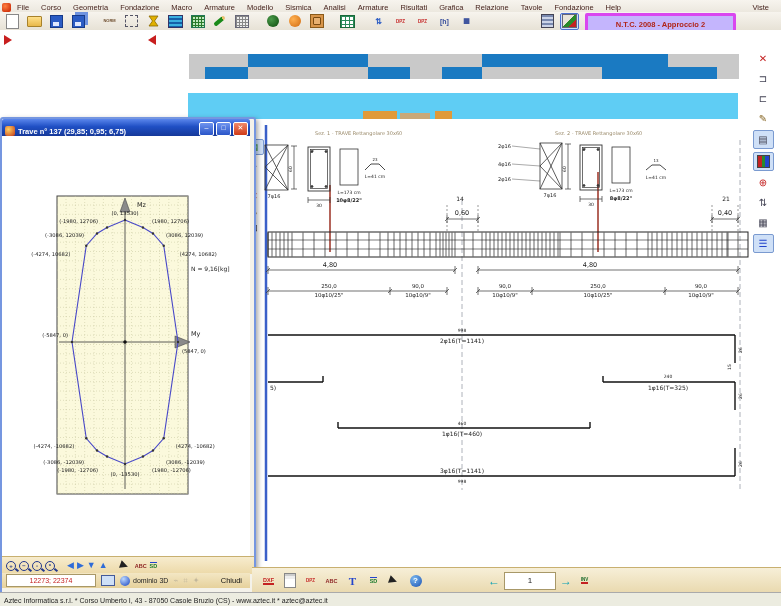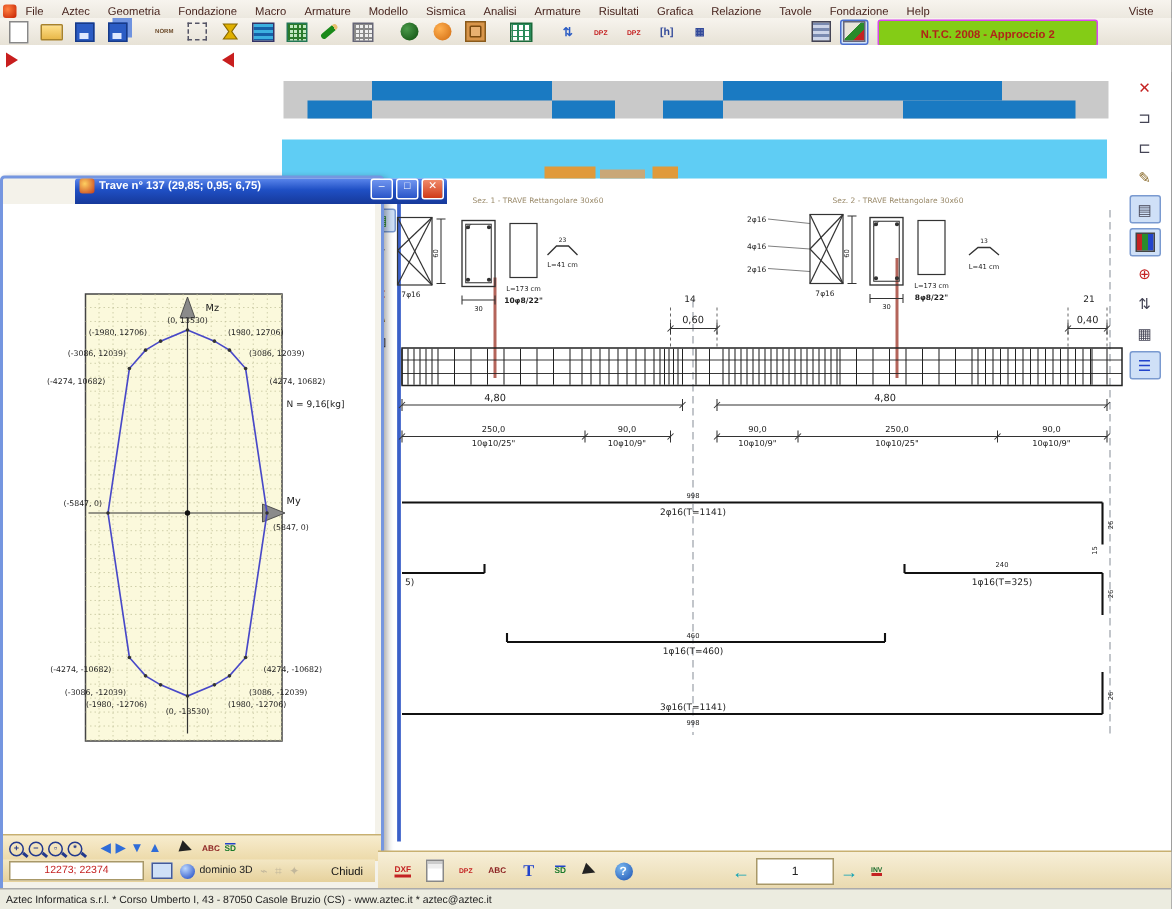--- a/index.html
+++ b/index.html
@@ -40,21 +40,21 @@
   .sqo{width:12px;height:12px;background:#d8954a;border:1px solid #8a5a1a;display:flex;align-items:center;justify-content:center;}
   .sqo i{width:6px;height:6px;border:1px solid #7a4a10;background:#e8b070;border-radius:1px;}
   .tableg{width:13px;height:11px;background:
      repeating-linear-gradient(90deg,#2a8a5a 0 1px,transparent 1px 4px),
      repeating-linear-gradient(#2a8a5a 0 1px,#fff 1px 4px);border:1px solid #1a6a3a;}
   .dpztx{font-size:4.5px;font-weight:bold;color:#c42222;line-height:5px;}
   .bluearr{color:#2b5cc4;font-size:8px;font-weight:bold;}
   .chartic{font-size:7px;color:#334a9a;font-weight:bold;}
   .bldg{width:11px;height:12px;background:repeating-linear-gradient(#7a8ab0 0 2px,#ccd4e8 2px 4px);border:1px solid #445;}
   .artic{width:13px;height:12px;background:linear-gradient(135deg,#e8e4da 45%,#2a8a2a 45% 70%,#c42222 70%);border:1px solid #667;}
-  #ntc{left:585px;top:13px;width:145px;height:16px;background:#84cc16;border:1px solid #d946ef;border-radius:2px;
+  #ntc{left:585px;top:13px;width:145px;height:16px;background:#c4b5fd;border:3px solid #d946ef;border-radius:2px;
        color:#b02418;font-size:7.5px;font-weight:bold;display:flex;align-items:center;justify-content:center;}
   
   #navrow{left:0;top:30px;width:781px;height:18px;background:#fff;}
   .tri{width:0;height:0;border-style:solid;display:inline-block;}
   #nav-left{left:4px;top:35px;border-width:5px 0 5px 8px;border-color:transparent transparent transparent #c81e1e;cursor:pointer;}
   #nav-right{left:148px;top:35px;border-width:5px 8px 5px 0;border-color:transparent #c81e1e transparent transparent;cursor:pointer;}
   #navbox{left:20px;top:31px;width:120px;height:15px;background:#fffdf8;border:1px solid #c8b890;
           font-size:8px;color:#444;display:flex;align-items:center;justify-content:center;}
   
   #strip1{left:189px;top:54px;width:550px;height:25px;background:#c9c9c9;}
@@ -67,21 +67,21 @@
   .rtbi.sel{border:1px solid #7a9ad0;background:#cfe0f7;border-radius:2px;}
   .colorbar{width:11px;height:11px;background:linear-gradient(90deg,#c42222 33%,#2a8a2a 33% 66%,#2244cc 66%);border:1px solid #444;}
   
   #sidetb{left:244px;top:139px;width:20px;display:flex;flex-direction:column;gap:2px;align-items:center;}
   .stbi{width:17px;height:14px;display:flex;align-items:center;justify-content:center;font-size:9px;color:#334;}
   .stbi.sel{border:1px solid #7a9ad0;background:#cfe0f7;border-radius:2px;}
   
   #fwin{left:0px;top:117px;width:252px;height:473px;background:#f4f2ea;border:2px solid #7596e0;
         box-shadow:2px 2px 5px rgba(0,0,0,.35);border-radius:3px 3px 0 0;}
   #ftitle{position:absolute;left:0;top:0;width:248px;height:17px;border-radius:2px 2px 0 0;
-          background:linear-gradient(#5a86ec,#1f4fc4 45%,#16399a);display:flex;align-items:flex-start;color:#fff;margin-left:48px;}
+          background:linear-gradient(#5a86ec,#1f4fc4 45%,#16399a);display:flex;align-items:flex-end;color:#fff;}
   #ftitle .ticon{width:10px;height:10px;margin:0 3px;border-radius:2px;background:radial-gradient(circle at 35% 35%,#ffd060,#c43a1a);}
   #ftitle .ttext{font-size:7.5px;font-weight:bold;flex:1;white-space:nowrap;overflow:hidden;}
   .wbtn{width:13px;height:12px;margin-right:2px;border:1px solid #fff;border-radius:2px;color:#fff;
         font-size:7px;line-height:10px;text-align:center;background:linear-gradient(#6f94ef,#2a55c8);cursor:pointer;}
   .wbtn.close{background:linear-gradient(#f08a6a,#cf3a18);}
   #chartarea{position:absolute;left:0;top:17px;width:248px;height:420px;background:#fff;}
   
   #ftools1{position:absolute;left:0;top:437px;width:248px;height:17px;
            background:linear-gradient(#f7ecce,#ecd9a8);border-top:1px solid #c8b070;
            display:flex;align-items:center;gap:3px;padding-left:4px;}
@@ -120,21 +120,21 @@
 </style>
 </head>
 <body>
 
 <div id="app">
 
   <div id="menubar" class="abs">
     <span id="appicon"></span>
     <div id="menu-items">
         <span>File</span>
-        <span>Aztec</span>
+        <span>Corso</span>
         <span>Geometria</span>
         <span>Fondazione</span>
         <span>Macro</span>
         <span>Armature</span>
         <span>Modello</span>
         <span>Sismica</span>
         <span>Analisi</span>
         <span>Armature</span>
         <span>Risultati</span>
         <span>Grafica</span>

